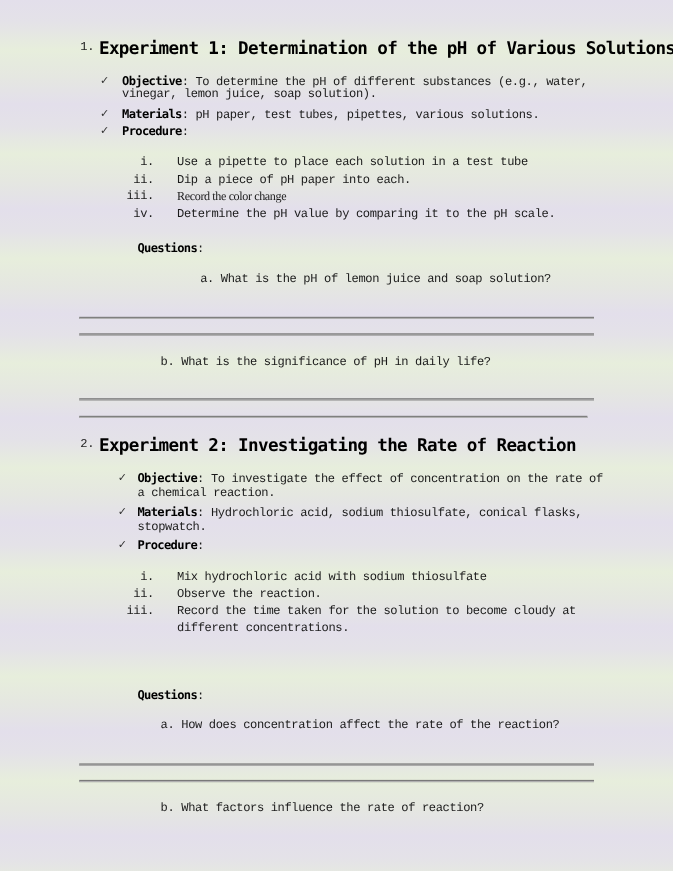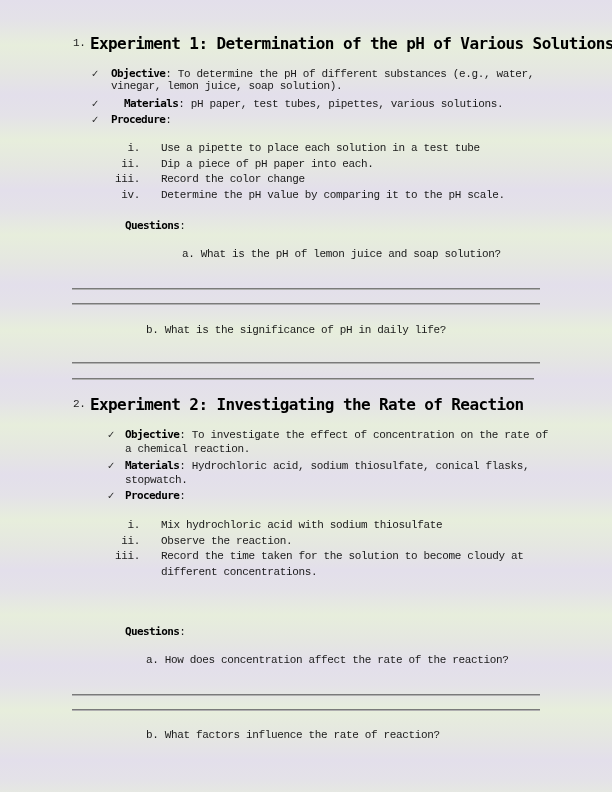--- a/index.html
+++ b/index.html
@@ -25,31 +25,31 @@
 
 <div>
   <span class="abs num" style="left:73px;top:37px;">1.</span>
   <span class="abs heading" style="left:90px;top:37px;">Experiment 1: Determination of the pH of Various Solutions</span>
 
   <span class="abs check" style="left:91px;top:67px;">✓</span>
   <span class="abs" style="left:111px;top:67px;"><span class="label">Objective</span><span>: To determine the pH of different substances (e.g., water,</span></span>
   <span class="abs" style="left:111px;top:80px;">vinegar, lemon juice, soap solution).</span>
 
   <span class="abs check" style="left:91px;top:97px;">✓</span>
-  <span class="abs" style="left:124px;top:97px;"><span class="label">Materials</span><span>: pH paper, test tubes, pipettes, various solutions.</span></span>
+  <span class="abs" style="left:111px;top:97px;"><span class="label">Materials</span><span>: pH paper, test tubes, pipettes, various solutions.</span></span>
 
   <span class="abs check" style="left:91px;top:113px;">✓</span>
   <span class="abs" style="left:111px;top:113px;"><span class="label">Procedure</span><span>:</span></span>
 
   <span class="abs roman" style="left:110px;top:142px;">i.</span>
   <span class="abs" style="left:161px;top:142px;">Use a pipette to place each solution in a test tube</span>
   <span class="abs roman" style="left:110px;top:158px;">ii.</span>
   <span class="abs" style="left:161px;top:158px;">Dip a piece of pH paper into each.</span>
   <span class="abs roman" style="left:110px;top:173px;">iii.</span>
-  <span class="abs" style="left:161px;top:173px;">Record the color change</span>
+  <span class="abs" style="left:161px;top:173px;font-family:Liberation Serif, serif;">Record the color change</span>
   <span class="abs roman" style="left:110px;top:189px;">iv.</span>
   <span class="abs" style="left:161px;top:189px;">Determine the pH value by comparing it to the pH scale.</span>
 
   <span class="abs" style="left:125px;top:219px;"><span class="label">Questions</span><span>:</span></span>
 
   <span class="abs" style="left:146px;top:248px;margin-left:36px;"><span>a.</span> <span>What is the pH of lemon juice and soap solution?</span></span>
   <div class="rule" style="left:72px;top:288px;width:468px;"></div>
   <div class="rule" style="left:72px;top:303px;width:468px;"></div>
 
   <span class="abs" style="left:146px;top:324px;"><span>b.</span> <span>What is the significance of pH in daily life?</span></span>

